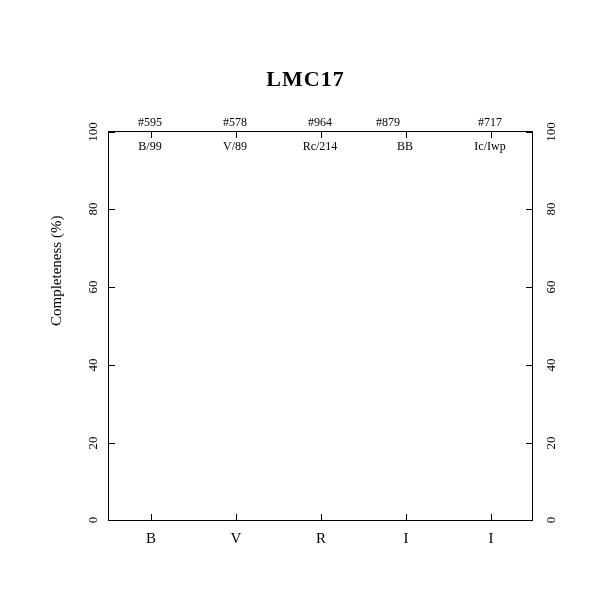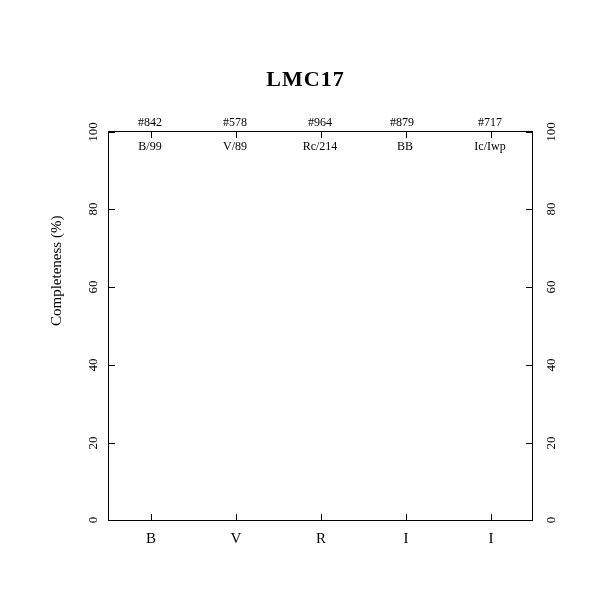--- a/index.html
+++ b/index.html
@@ -85,24 +85,24 @@
   <div class="title">LMC17</div>
 
   <div class="ylabel">Completeness (%)</div>
 
   <div class="hdr line1" style="left:120px">B/99</div>
   <div class="hdr line1" style="left:205px">V/89</div>
   <div class="hdr line1" style="left:290px">Rc/214</div>
   <div class="hdr line1" style="left:375px">BB</div>
   <div class="hdr line1" style="left:460px">Ic/Iwp</div>
 
-  <div class="hdr line2" style="left:120px">#842</div>
+  <div class="hdr line2" style="left:120px">#595</div>
   <div class="hdr line2" style="left:205px">#578</div>
   <div class="hdr line2" style="left:290px">#964</div>
-  <div class="hdr line2" style="left:372px">#879</div>
+  <div class="hdr line2" style="left:358px">#879</div>
   <div class="hdr line2" style="left:460px">#717</div>
 
   <div class="plotbox">
 
     <div class="tick" style="left:0;top:0;width:6px;height:1px"></div>
     <div class="tick" style="left:0;top:77px;width:6px;height:1px"></div>
     <div class="tick" style="left:0;top:155px;width:6px;height:1px"></div>
     <div class="tick" style="left:0;top:233px;width:6px;height:1px"></div>
     <div class="tick" style="left:0;top:311px;width:6px;height:1px"></div>
     <div class="tick" style="left:0;top:388px;width:6px;height:1px"></div>

